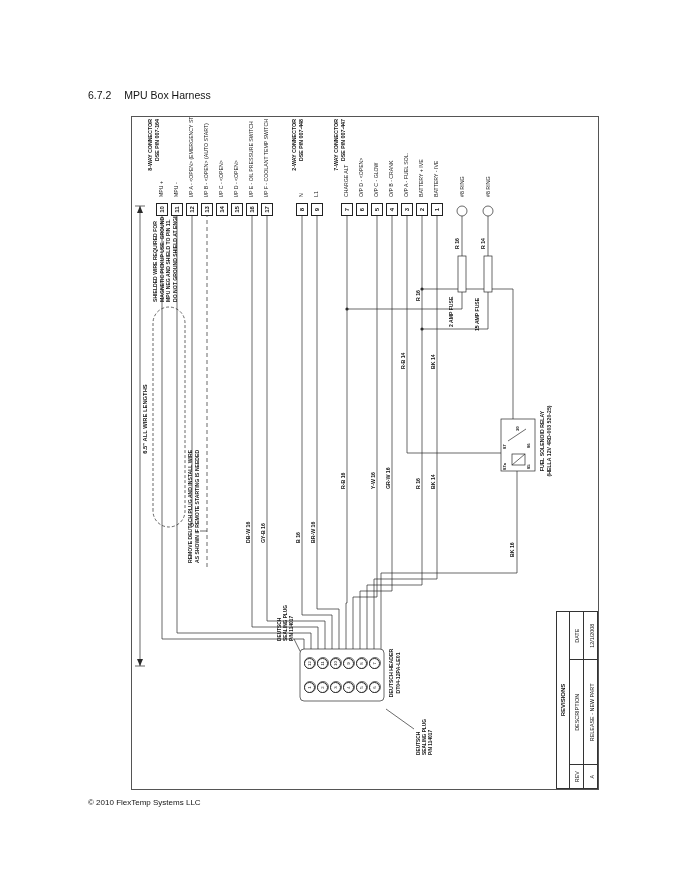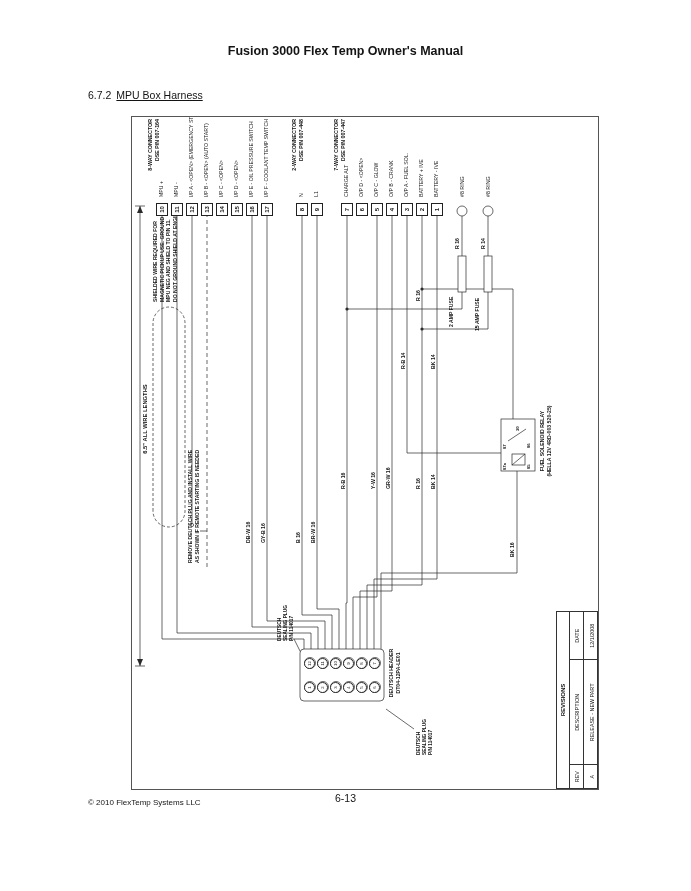--- a/index.html
+++ b/index.html
@@ -1,20 +1,20 @@
 <!DOCTYPE html>
 <html><head>
 <meta charset="utf-8">
 <style>
   html,body{margin:0;padding:0;background:#e8e8e8}
   .page{position:relative;width:691px;height:891px;background:#fff;font-family:"Liberation Sans",sans-serif;color:#141414;overflow:hidden}
   .doc-title{position:absolute;top:44px;left:0;width:100%;text-align:center;font-size:12.5px;font-weight:bold}
   .section{position:absolute;left:88px;top:89px;font-size:10.5px}
-  .section .num{margin-right:5px}
-  .section .ttl{text-decoration:underline}
+  .section .num{margin-right:13px}
+  .section .ttl{}
   .frame{position:absolute;left:131px;top:116px;width:466px;height:672px;border:1px solid #555;overflow:hidden;background:#fff}
   .land{position:absolute;left:0;top:0;width:672px;height:466px;transform-origin:top left;transform:rotate(-90deg) translateX(-672px)}
   .land svg{position:absolute;left:0;top:0}
   .dim{position:absolute;left:280px;top:10px;width:180px;text-align:center;font-size:5.8px;font-weight:bold;white-space:nowrap}
   .note{position:absolute;font-size:5.1px;line-height:6.6px;font-weight:bold;white-space:nowrap}
   .ctitle{position:absolute;left:586px;width:84px;text-align:right;font-size:5.3px;line-height:7px;font-weight:bold;white-space:nowrap}
   .pbox{position:absolute;left:573px;width:13px;height:12px;border:0.8px solid #222;background:#fff;font-size:6px;font-weight:bold;display:flex;align-items:center;justify-content:center;box-sizing:border-box}
   .plab{position:absolute;left:592px;font-size:5.2px;white-space:nowrap}
   .wl{position:absolute;font-size:5.2px;font-weight:bold;white-space:nowrap}
   .hpin{position:absolute;width:11px;height:11px;border:0.7px solid #2a2a2a;border-radius:50%;background:#fff;font-size:4.3px;display:flex;align-items:center;justify-content:center;box-sizing:border-box}
@@ -31,21 +31,20 @@
   .rev .c:last-child{border-right:none}
   .cw1{width:24px}.cw2{width:106px}.cw3{width:48px}
   .fcopy{position:absolute;left:88px;top:798px;font-size:8px}
   .fpage{position:absolute;left:0;top:792px;width:100%;text-align:center;font-size:10.5px}
 </style>
 </head>
 <body>
 
 <div class="page">
 
-  <div class="doc-title">Fusion 3000 Flex Temp Owner's Manual</div>
 
   <div class="section">
     <span class="num">6.7.2</span><span class="ttl">MPU Box Harness</span>
   </div>
 
   <div class="frame">
     <div class="land">
 
       <svg width="672" height="466" viewBox="0 0 672 466">
         <g stroke="#2a2a2a" stroke-width="0.7" fill="none">
@@ -250,15 +249,14 @@
           <div class="c cw1">A</div>
           <div class="c cw2">RELEASE - NEW PART</div>
           <div class="c cw3">12/1/2008</div>
         </div>
       </div>
 
     </div>
   </div>
 
   <div class="fcopy">© 2010 FlexTemp Systems LLC</div>
-  <div class="fpage">6-13</div>
 
 </div>
 
 </body></html>

